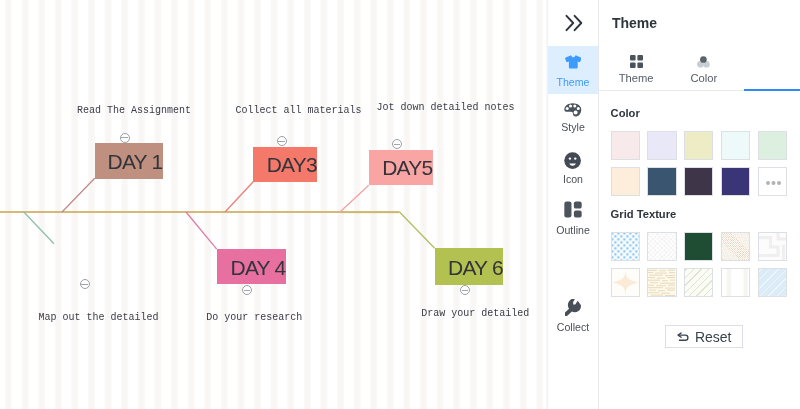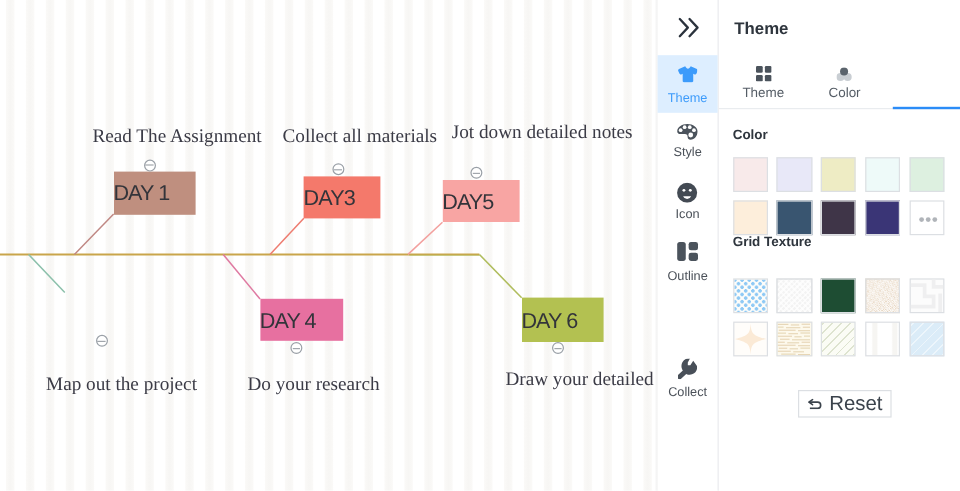--- a/index.html
+++ b/index.html
@@ -6,23 +6,23 @@
   body{width:800px;height:409px;overflow:hidden;background:#fff;font-family:"Liberation Sans",sans-serif;}
   #root{position:relative;width:800px;height:409px;}
   
   #canvas{position:absolute;left:0;top:0;width:548px;height:409px;overflow:hidden;
     background-color:#fefefe;
     background-image:repeating-linear-gradient(90deg,
       #ffffff 0px,#ffffff 4.6px,
       #faf9f7 5.4px,#f7f6f4 8.5px,#faf9f7 11.6px,
       #ffffff 12.4px,#ffffff 16.6px);
   }
-  .box{position:absolute;display:flex;align-items:center;justify-content:flex-start;padding-top:2px;box-sizing:border-box;
-       font-family:"Liberation Sans",sans-serif;font-size:18px;letter-spacing:-0.75px;color:#33343a;}
-  .lbl{position:absolute;font-family:Liberation Serif, serif;font-size:16px;color:#3b3b46;white-space:nowrap;}
+  .box{position:absolute;display:flex;align-items:center;justify-content:flex-end;padding-top:2px;box-sizing:border-box;
+       font-family:"Liberation Sans",sans-serif;font-size:21px;letter-spacing:-0.75px;color:#33343a;}
+  .lbl{position:absolute;font-family:Liberation Mono, monospace;font-size:10px;color:#3b3b46;white-space:nowrap;}
   .minus{position:absolute;width:10px;height:10px;border:1px solid #9aa0a7;border-radius:50%;background:#fff;box-sizing:border-box;}
   .minus:before{content:"";position:absolute;left:0.6px;top:3.8px;width:6.8px;height:1px;background:#a2a7ad;}
   #canvas-edge{position:absolute;left:546px;top:0;width:2.6px;height:409px;background:linear-gradient(90deg,#fafafa,#f1f1f1 60%,#fbfbfb);}
   
   #sidebar{position:absolute;left:548px;top:0;width:51px;height:409px;background:#fff;border-right:1px solid #e6e8eb;box-sizing:border-box;}
   .sb-collapse{position:absolute;left:0;top:0;width:50px;height:46px;display:flex;align-items:center;justify-content:center;}
   .sb-item{position:absolute;left:0;width:50px;height:48.5px;display:flex;flex-direction:column;align-items:center;}
   .sb-ico{display:block;margin-top:10px;}
   .sb-label{font-size:10.6px;color:#4a5058;margin-top:5px;line-height:11px;}
   .sb-item.active{background:#ddeeff;}
@@ -59,21 +59,21 @@
   .tex-maze{background-color:#fcfcfc;}
   .tex-cross{background-color:#fffdfa;}
   .tex-paper{background-color:#fdf9ec;}
   .tex-diagonal{background-color:#fbfcf5;
     background-image:repeating-linear-gradient(-45deg,rgba(220,226,205,.95) 0 1.1px,rgba(255,255,255,0) 1.1px 5.2px);}
   .tex-vertical{background-color:#fefefe;
     background-image:repeating-linear-gradient(90deg,#ffffff 0 4.2px,#f6f5f2 5.5px 8.5px,#ffffff 9.8px 16.6px);}
   .tex-blue-diagonal{background-color:#dbecf8;
     background-image:repeating-linear-gradient(-45deg,rgba(255,255,255,.5) 0 1px,rgba(255,255,255,0) 1px 6px);}
   #reset{position:absolute;left:66px;top:324.5px;width:78px;height:23.5px;border:1px solid #dcdfe3;background:#fff;
-         display:flex;align-items:center;justify-content:center;gap:5.6px;font-size:17px;color:#3b434c;padding-top:1px;box-sizing:border-box;}
+         display:flex;align-items:center;justify-content:center;gap:5.6px;font-size:14px;color:#3b434c;padding-top:1px;box-sizing:border-box;}
 </style>
 </head>
 <body>
 
 <div id="root">
   <div id="canvas">
     <svg id="connectors" width="548" height="409">
       <path d="M0,212 H399.5" stroke="#c9a54b" stroke-width="1.7" fill="none"></path>
       <path d="M23.8,212 L54,243.8" stroke="#8cc0ab" stroke-width="1.25" fill="none"></path>
       <path d="M62,212 L94.7,178.3" stroke="#c08884" stroke-width="1.25" fill="none"></path>
@@ -84,21 +84,21 @@
       <path d="M399.5,212 L434.7,248.2" stroke="#b0bd5e" stroke-width="1.25" fill="none"></path>
     </svg>
 
     <div class="box" style="left:94.5px;top:143px;width:68px;height:35.5px;background:#bf8f7f">
       <span>DAY 1</span>
       </div>
     <div class="minus" style="left:119.7px;top:132.7px"></div>
     <div class="lbl" style="left:77px;top:105px">Read The Assignment</div>
 
     <div class="minus" style="left:79.5px;top:279.4px"></div>
-    <div class="lbl" style="left:38.4px;top:312px">Map out the project</div>
+    <div class="lbl" style="left:38.4px;top:312px">Map out the detailed</div>
 
     <div class="box" style="left:253px;top:146.5px;width:64px;height:35.5px;background:#f4796b">
       <span>DAY3</span>
       </div>
     <div class="minus" style="left:276.5px;top:136.2px"></div>
     <div class="lbl" style="left:235.4px;top:105px">Collect all materials</div>
 
     <div class="box" style="left:216.5px;top:249px;width:69px;height:35px;background:#e770a0">
       <span>DAY 4</span>
       </div>
@@ -184,21 +184,21 @@
           <circle cx="3.35" cy="8.1" r="3.3" fill="#c9ced3"></circle>
           <circle cx="9.25" cy="8.1" r="3.3" fill="#c9ced3"></circle>
           <circle cx="6.3" cy="3.45" r="3.3" fill="#5b646d"></circle>
         </svg>
         <div class="tab-label">Color</div>
       </div>
       <div id="tab-underline"></div>
     </div>
 
     <div class="sec-title" style="top:107px">Color</div>
-    <div class="sec-title" style="top:196px">Grid Texture</div>
+    <div class="sec-title" style="top:208px">Grid Texture</div>
 
     <div id="reset">
       <svg width="12.8" height="9.2" viewBox="0 0 12.8 9.2">
         <path d="M4.1 0.95 L1.05 3.1 L4.1 5.25" fill="none" stroke="#3b434c" stroke-width="1.35" stroke-linecap="round" stroke-linejoin="round"></path>
         <path d="M1.4 3.1 H8.3 a2.6 2.6 0 0 1 0 5.2 H1.9" fill="none" stroke="#3b434c" stroke-width="1.35" stroke-linecap="butt" stroke-linejoin="round"></path>
       </svg>
       <span>Reset</span>
     </div>
   </div>
   <div id="swatches">

